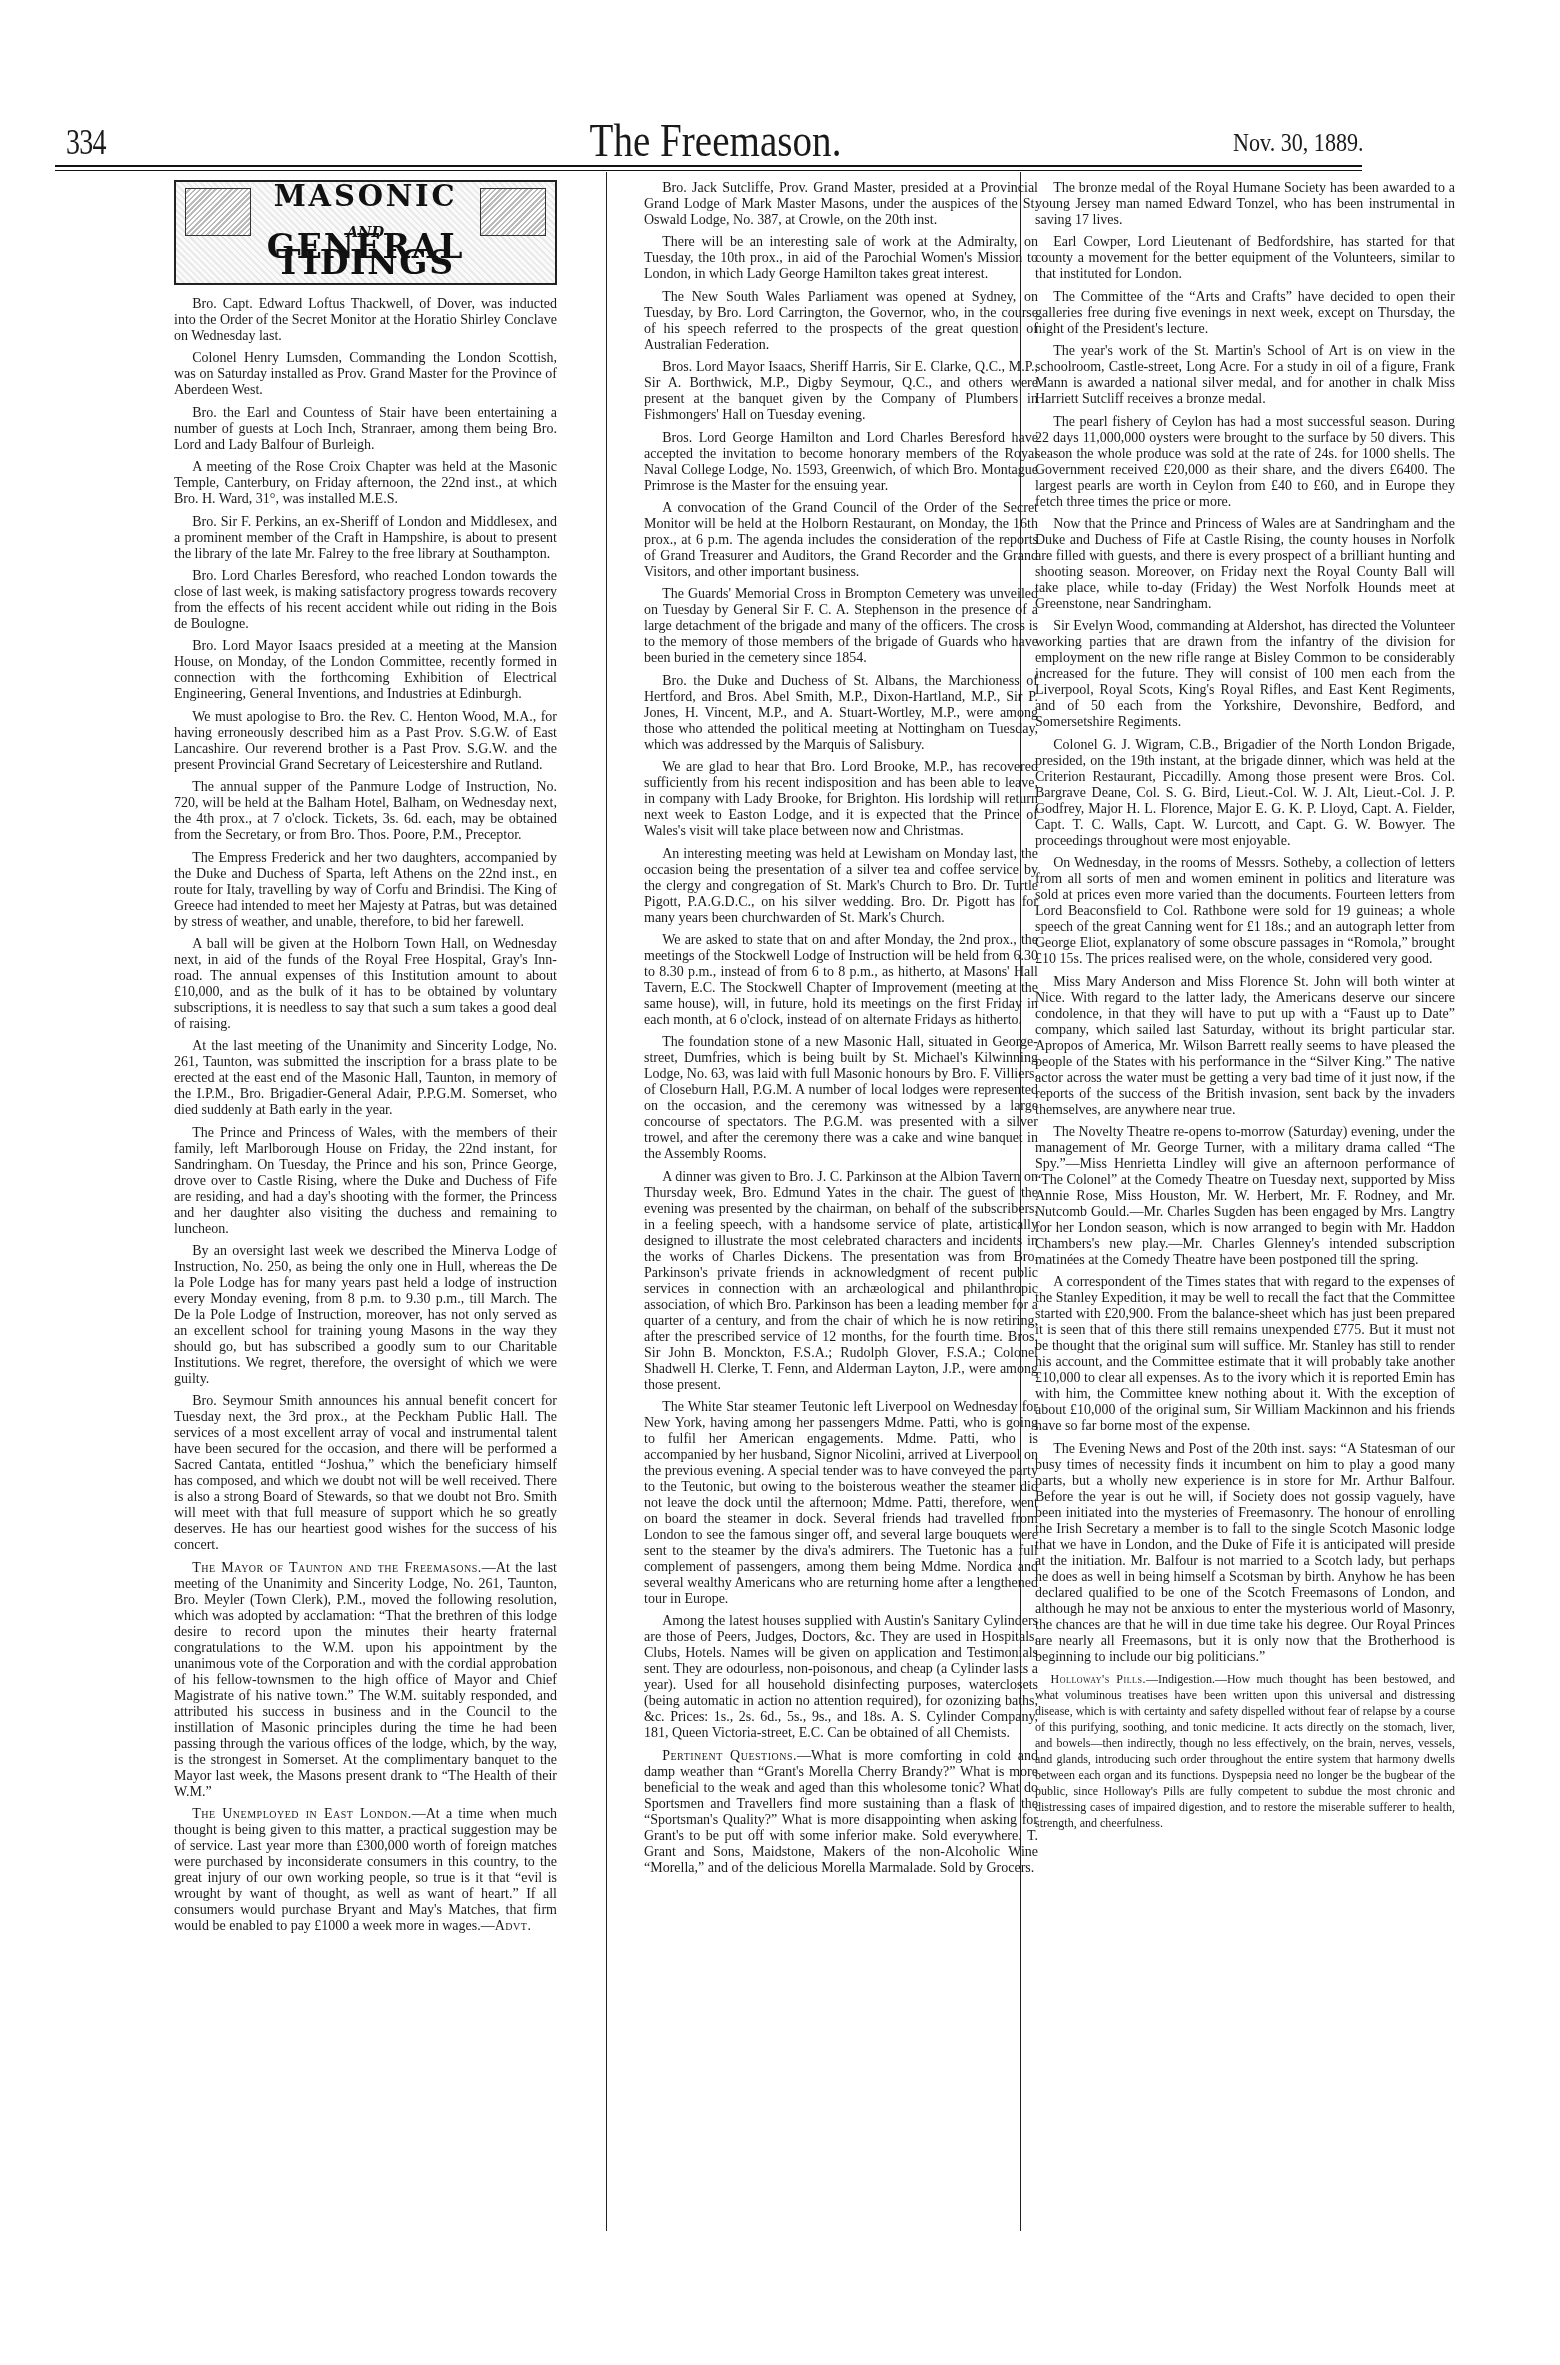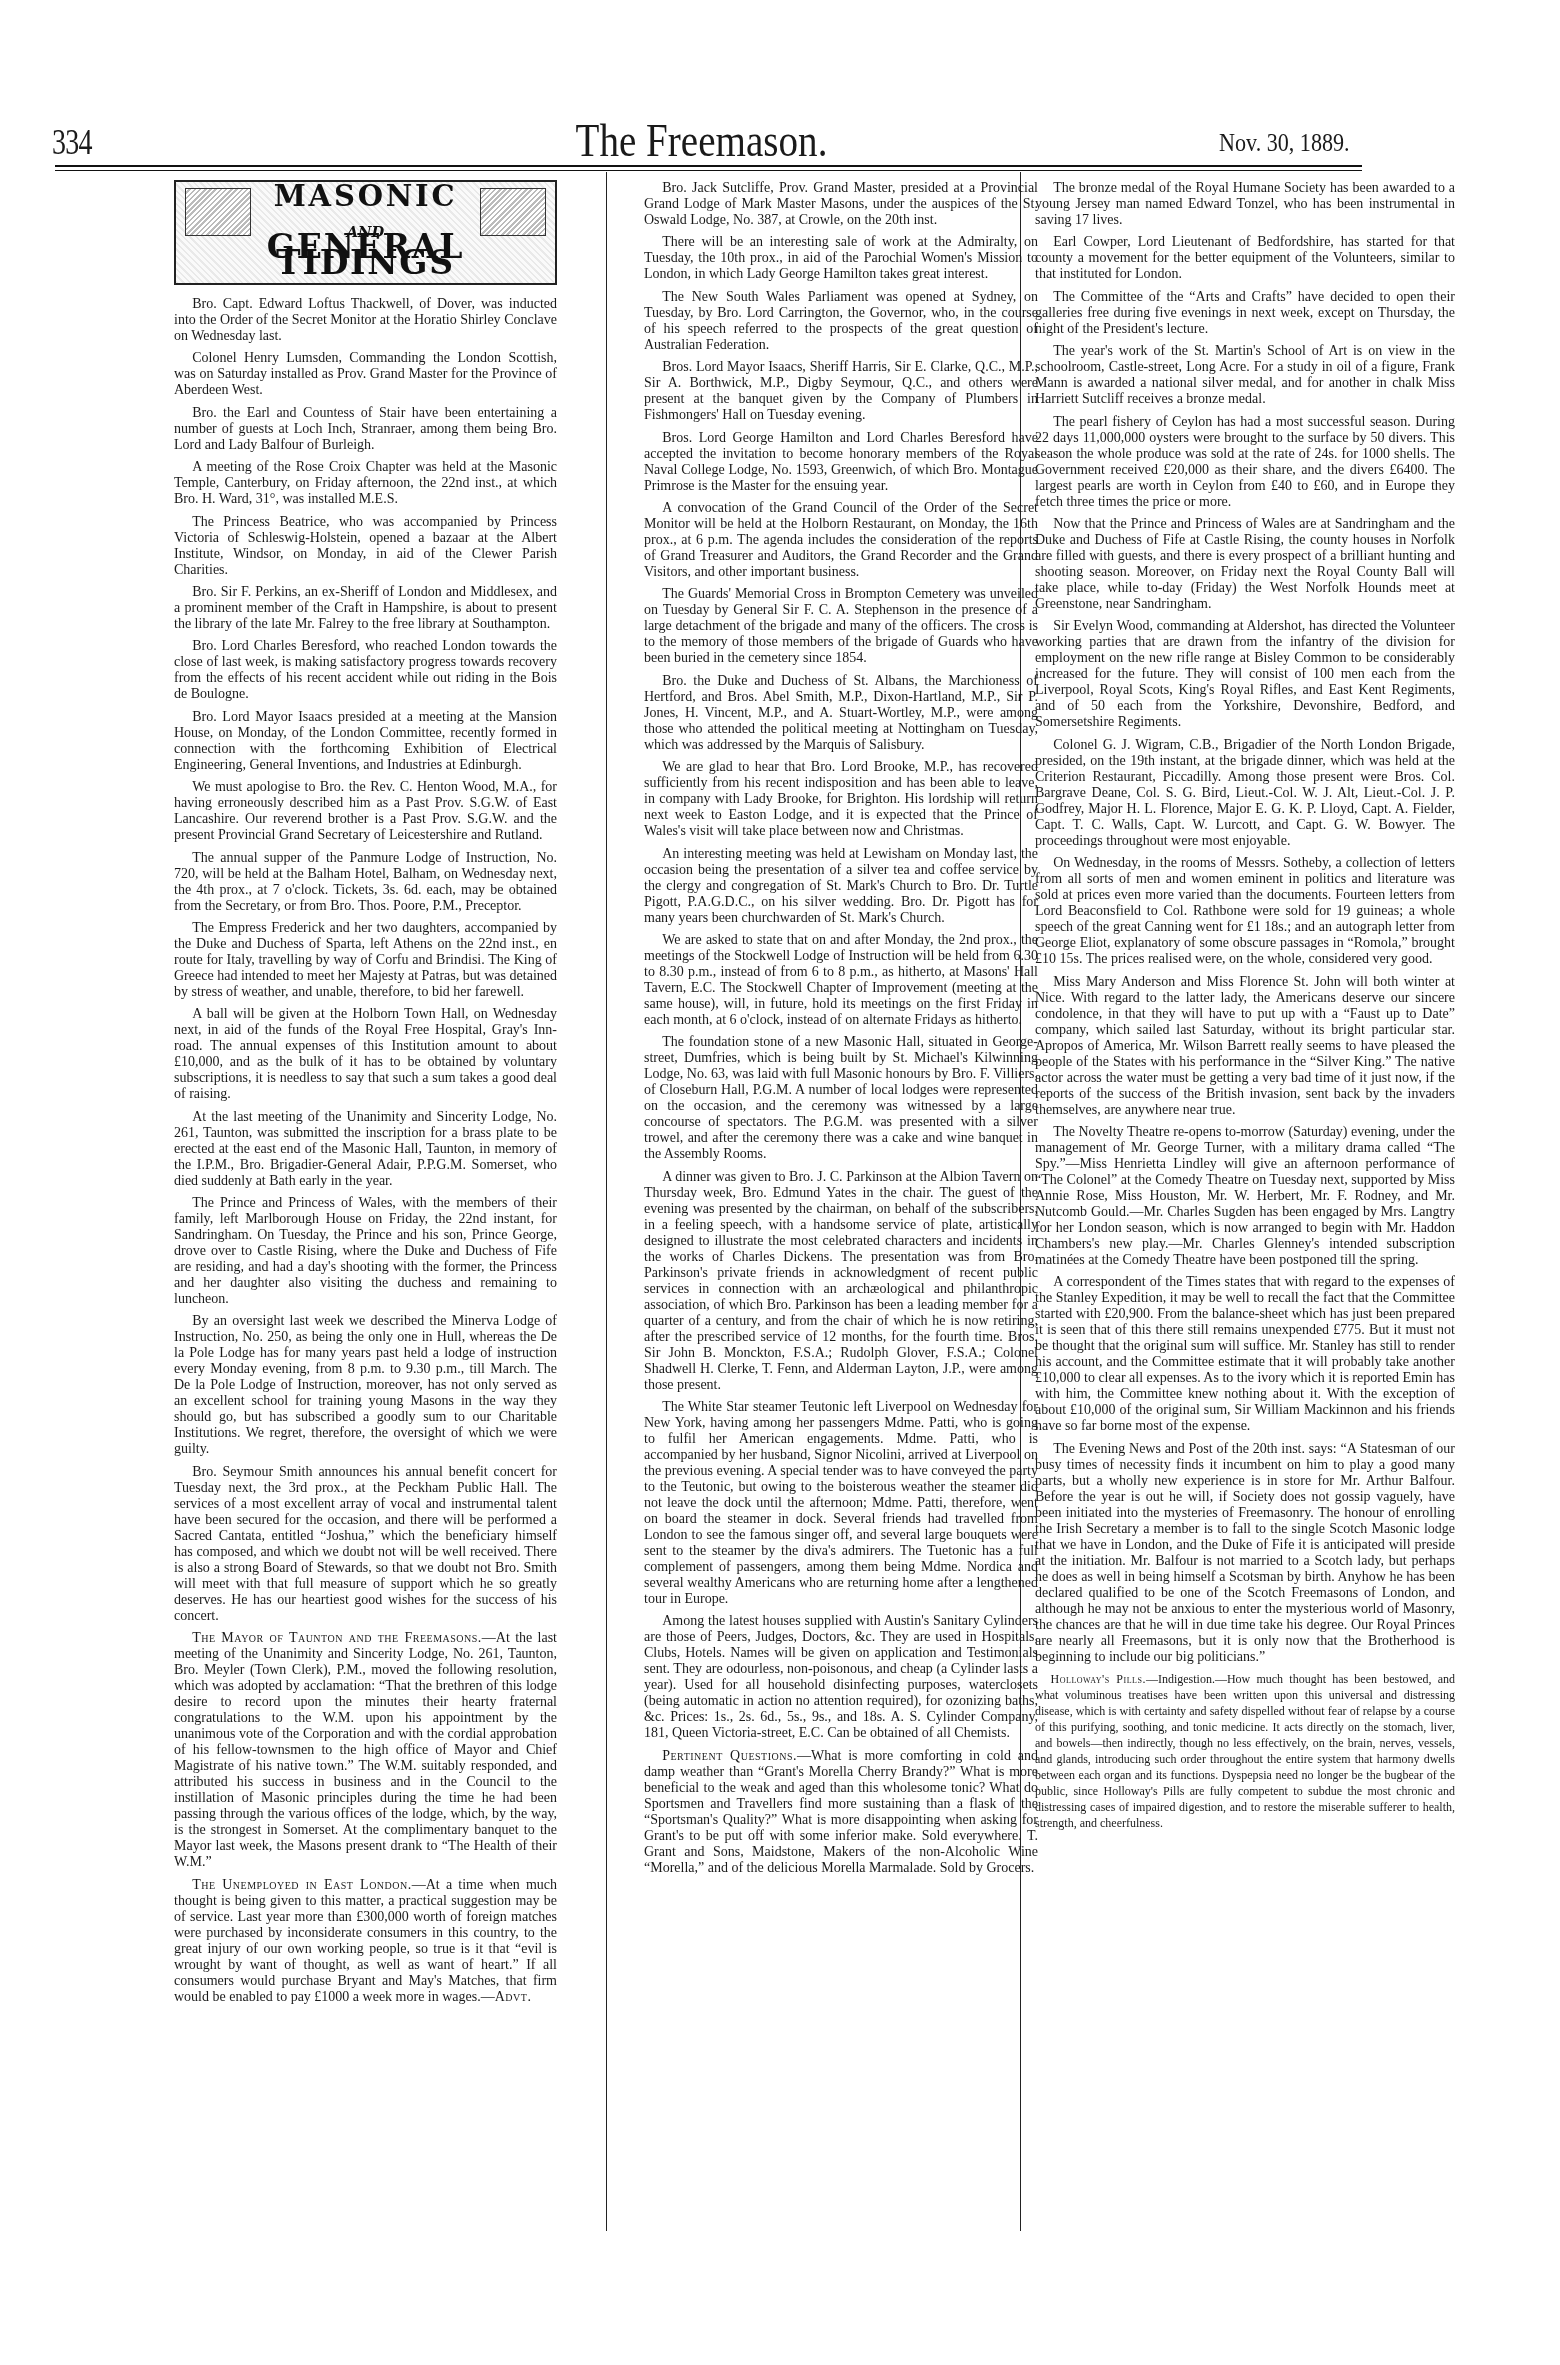--- a/index.html
+++ b/index.html
@@ -1,18 +1,18 @@
 <!DOCTYPE html>
 <html style="font-size:14.7px"><head>
 <meta charset="utf-8">
 <style>
   html, body { margin: 0; padding: 0; background: #ffffff; }
   body { width: 1560px; height: 2366px; position: relative; overflow: hidden;
          font-family: "Liberation Serif", "DejaVu Serif", serif; color: #1a1a1a; }
-  .masthead { position: absolute; left: 48px; top: 108px; width: 1307px; height: 57px; }
+  .masthead { position: absolute; left: 62px; top: 108px; width: 1307px; height: 57px; }
   .page-num { position: absolute; left: 3.7px; top: 14.7px; font-size: 35px; letter-spacing: -0.9px; transform: scaleX(0.8); transform-origin: left; }
   .title { position: absolute; left: 0; right: 0; top: 5.5px; text-align: center; font-size: 46px; transform: scaleX(0.85); }
   .date { position: absolute; right: 5.5px; top: 20px; font-size: 26px; transform: scaleX(0.85); transform-origin: right; }
   .rule1 { position: absolute; left: 55px; top: 165px; width: 1307px; height: 1.8px; background: #111; }
   .rule2 { position: absolute; left: 55px; top: 170px; width: 1307px; height: 0.9px; background: #111; }
   .col { position: absolute; top: 180px; font-size: 14px; line-height: 16px; text-align: justify; hyphens: manual; }
   .col p { margin: 0 0 6.4px 0; text-indent: 1.3em; }
   .col1 { left: 174px; width: 383px; }
   .col2 { left: 644px; width: 394px; }
   .col3 { left: 1035px; width: 420px; }
@@ -48,21 +48,20 @@
     <div class="orn l"></div>
     <div class="orn r"></div>
     <div class="b1">MASONIC</div>
     <div class="b2">AND</div>
     <div class="b3">GENERAL TIDINGS</div>
   </div>
   <p>Bro. Capt. Edward Loftus Thackwell, of Dover, was inducted into the Order of the Secret Monitor at the Horatio Shirley Conclave on Wednesday last.</p>
   <p>Colonel Henry Lumsden, Commanding the London Scottish, was on Saturday installed as Prov. Grand Master for the Province of Aberdeen West.</p>
   <p>Bro. the Earl and Countess of Stair have been entertaining a number of guests at Loch Inch, Stranraer, among them being Bro. Lord and Lady Balfour of Burleigh.</p>
   <p>A meeting of the Rose Croix Chapter was held at the Masonic Temple, Canterbury, on Friday afternoon, the 22nd inst., at which Bro. H. Ward, 31°, was installed M.E.S.</p>
-  <p>The Princess Beatrice, who was accompanied by Princess Victoria of Schleswig-Holstein, opened a bazaar at the Albert Institute, Windsor, on Monday, in aid of the Clewer Parish Charities.</p>
   <p>Bro. Sir F. Perkins, an ex-Sheriff of London and Middlesex, and a prominent member of the Craft in Hampshire, is about to present the library of the late Mr. Falrey to the free library at Southampton.</p>
   <p>Bro. Lord Charles Beresford, who reached London towards the close of last week, is making satisfactory progress towards recovery from the effects of his recent accident while out riding in the Bois de Boulogne.</p>
   <p>Bro. Lord Mayor Isaacs presided at a meeting at the Mansion House, on Monday, of the London Committee, recently formed in connection with the forthcoming Exhibition of Electrical Engineering, General Inventions, and Industries at Edinburgh.</p>
   <p>We must apologise to Bro. the Rev. C. Henton Wood, M.A., for having erroneously described him as a Past Prov. S.G.W. of East Lancashire. Our reverend brother is a Past Prov. S.G.W. and the present Provincial Grand Secretary of Leicestershire and Rutland.</p>
   <p>The annual supper of the Panmure Lodge of Instruction, No. 720, will be held at the Balham Hotel, Balham, on Wednesday next, the 4th prox., at 7 o'clock. Tickets, 3s. 6d. each, may be obtained from the Secretary, or from Bro. Thos. Poore, P.M., Preceptor.</p>
   <p>The Empress Frederick and her two daughters, accompanied by the Duke and Duchess of Sparta, left Athens on the 22nd inst., en route for Italy, travelling by way of Corfu and Brindisi. The King of Greece had intended to meet her Majesty at Patras, but was detained by stress of weather, and unable, therefore, to bid her farewell.</p>
   <p>A ball will be given at the Holborn Town Hall, on Wednesday next, in aid of the funds of the Royal Free Hospital, Gray's Inn-road. The annual expenses of this Institution amount to about £10,000, and as the bulk of it has to be obtained by voluntary subscriptions, it is needless to say that such a sum takes a good deal of raising.</p>
   <p>At the last meeting of the Unanimity and Sincerity Lodge, No. 261, Taunton, was submitted the inscription for a brass plate to be erected at the east end of the Masonic Hall, Taunton, in memory of the I.P.M., Bro. Brigadier-General Adair, P.P.G.M. Somerset, who died suddenly at Bath early in the year.</p>
   <p>The Prince and Princess of Wales, with the members of their family, left Marlborough House on Friday, the 22nd instant, for Sandringham. On Tuesday, the Prince and his son, Prince George, drove over to Castle Rising, where the Duke and Duchess of Fife are residing, and had a day's shooting with the former, the Princess and her daughter also visiting the duchess and remaining to luncheon.</p>
   <p>By an oversight last week we described the Minerva Lodge of Instruction, No. 250, as being the only one in Hull, whereas the De la Pole Lodge has for many years past held a lodge of instruction every Monday evening, from 8 p.m. to 9.30 p.m., till March. The De la Pole Lodge of Instruction, moreover, has not only served as an excellent school for training young Masons in the way they should go, but has subscribed a goodly sum to our Charitable Institutions. We regret, therefore, the oversight of which we were guilty.</p>

